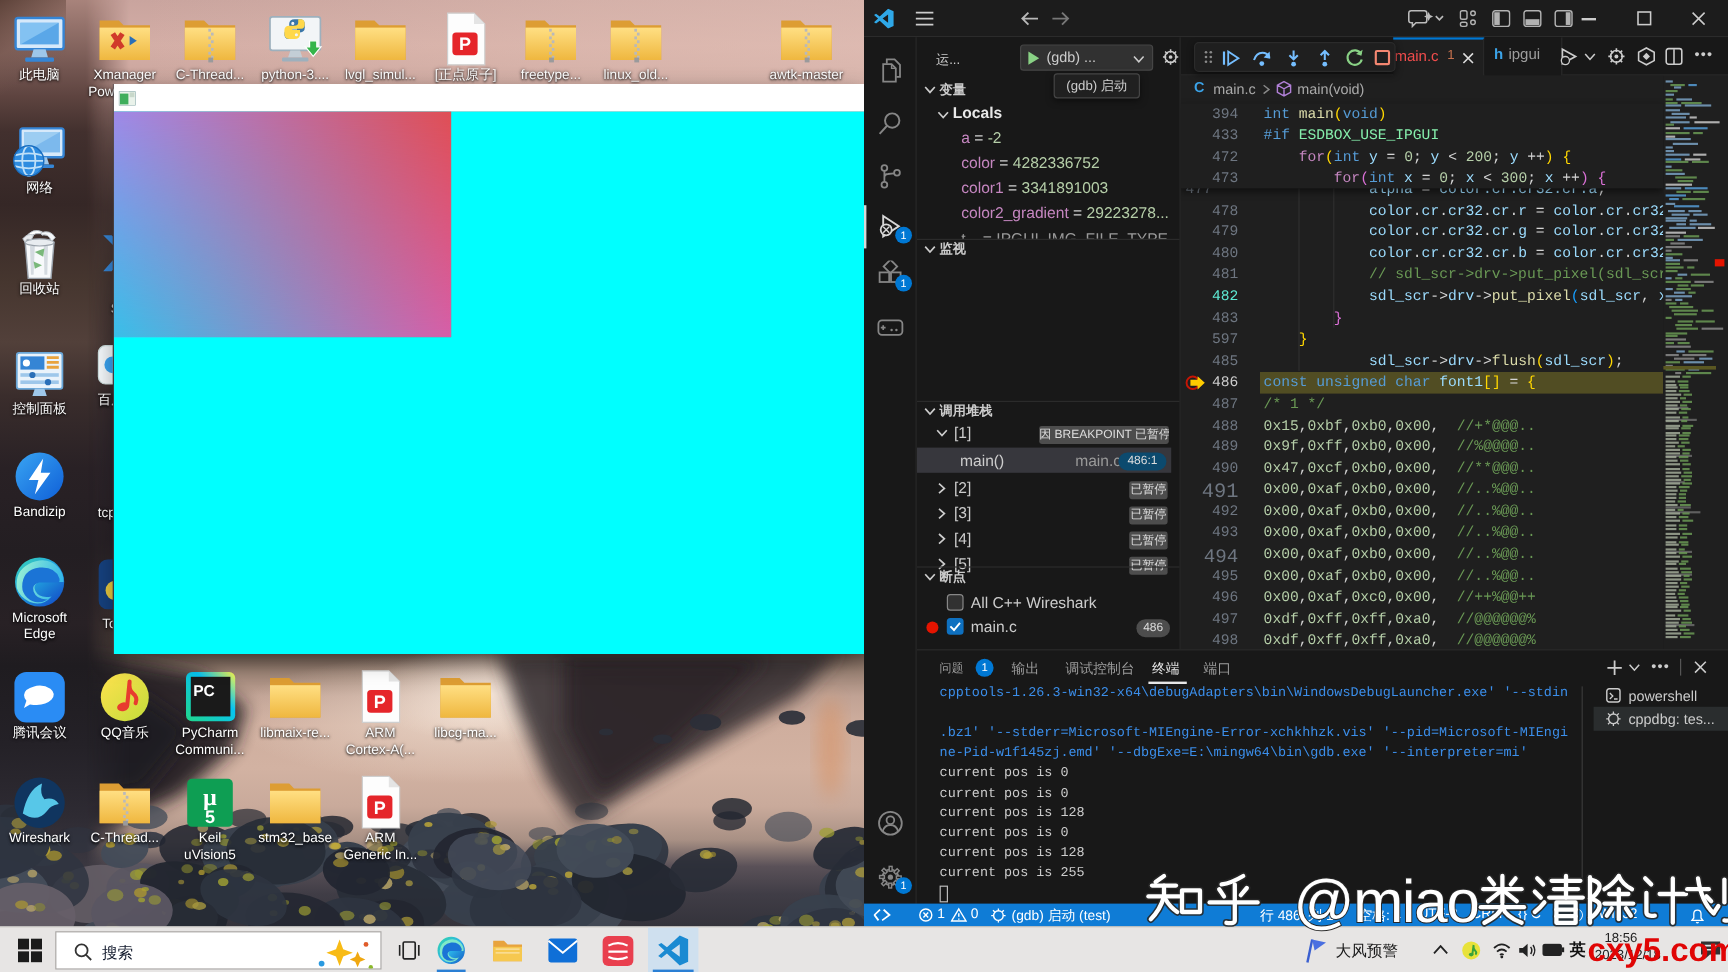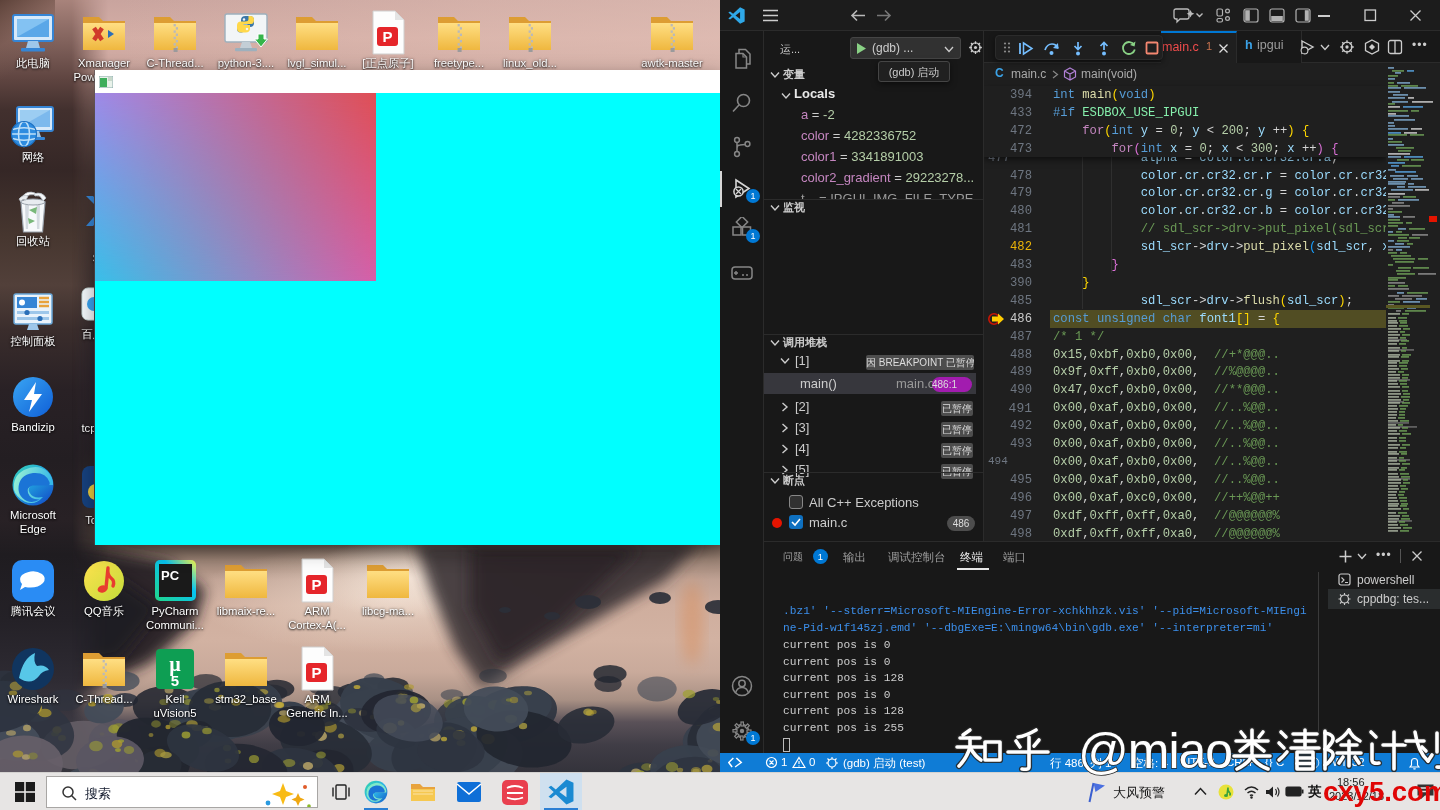--- a/index.html
+++ b/index.html
@@ -764,21 +764,21 @@
       </svg>
       <div class="a" style="left:19px;top:304px;font-size:11px;font-weight:bold;color:#ccc">调用堆栈</div>
       <svg class="a" style="left:16px;top:326px" width="10" height="8">
         <path d="M1 1.5 L5 6 L9 1.5" stroke="#ccc" stroke-width="1.4" fill="none"></path>
       </svg>
       <div class="a" style="left:31px;top:322px">[1]</div>
       <div class="a" style="left:102px;top:324px;width:108px;height:15px;background:#4d4d4d;border-radius:2px;color:#ddd;font-size:10px;text-align:center;line-height:15px;white-space:nowrap;overflow:hidden">因 BREAKPOINT 已暂停</div>
       <div class="a" style="left:0;top:342px;width:212px;height:21px;background:#37373d"></div>
       <div class="a" style="left:36px;top:345px;color:#ccc">main()</div>
       <div class="a" style="left:132px;top:345px;color:#999">main.c</div>
-      <div class="a" style="left:168px;top:346px;width:40px;height:15px;background:#a21caf;border-radius:8px;color:#ddd;font-size:10px;text-align:left;line-height:15px">486:1</div>
+      <div class="a" style="left:168px;top:346px;width:40px;height:15px;background:#0c4a6e;border-radius:8px;color:#ddd;font-size:10px;text-align:center;line-height:15px">486:1</div>
       <svg class="a" style="left:17px;top:371px" width="8" height="10">
         <path d="M1.5 1 L6 5 L1.5 9" stroke="#ccc" stroke-width="1.4" fill="none"></path>
       </svg>
       <div class="a" style="left:31px;top:368px">[2]</div>
       <div class="a" style="left:177px;top:370px;width:32px;height:15px;background:#4d4d4d;border-radius:2px;color:#ddd;font-size:10px;text-align:center;line-height:15px;white-space:nowrap;overflow:hidden">已暂停</div>
       <svg class="a" style="left:17px;top:392px" width="8" height="10">
         <path d="M1.5 1 L6 5 L1.5 9" stroke="#ccc" stroke-width="1.4" fill="none"></path>
       </svg>
       <div class="a" style="left:31px;top:389px">[3]</div>
       <div class="a" style="left:177px;top:391px;width:32px;height:15px;background:#4d4d4d;border-radius:2px;color:#ddd;font-size:10px;text-align:center;line-height:15px;white-space:nowrap;overflow:hidden">已暂停</div>
@@ -791,21 +791,21 @@
         <path d="M1.5 1 L6 5 L1.5 9" stroke="#ccc" stroke-width="1.4" fill="none"></path>
       </svg>
       <div class="a" style="left:31px;top:431px">[5]</div>
       <div class="a" style="left:177px;top:433px;width:32px;height:15px;background:#4d4d4d;border-radius:2px;color:#ddd;font-size:10px;text-align:center;line-height:15px;white-space:nowrap;overflow:hidden">已暂停</div>
       <div class="a" style="left:0;top:441px;width:220px;border-top:1px solid #2b2b2b"></div>
       <svg class="a" style="left:6px;top:446px" width="10" height="8">
         <path d="M1 1.5 L5 6 L9 1.5" stroke="#ccc" stroke-width="1.4" fill="none"></path>
       </svg>
       <div class="a" style="left:19px;top:442px;font-size:11px;font-weight:bold;color:#ccc">断点</div>
       <div class="a" style="left:25px;top:464px;width:14px;height:14px;border:1px solid #878787;border-radius:3px;background:#313131"></div>
-      <div class="a" style="left:45px;top:464px">All C++ Exceptions</div>
+      <div class="a" style="left:45px;top:464px">All C++ Wireshark</div>
       <div class="a" style="left:8px;top:487px;width:10px;height:10px;border-radius:50%;background:#e51400"></div>
       <div class="a" style="left:25px;top:484px;width:14px;height:14px;background:#0e70c0;border-radius:3px"><svg width="14" height="14">
           <path d="M3 7 L6 10 L11 4" stroke="#fff" stroke-width="1.6" fill="none"></path>
         </svg></div>
       <div class="a" style="left:45px;top:484px">main.c</div>
       <div class="a" style="left:183px;top:485px;width:28px;height:15px;background:#4d4d4d;border-radius:8px;color:#ddd;font-size:10px;text-align:center;line-height:15px">486</div>
     </div>
 <div class="a" style="left:158px;top:61px;width:72px;height:21px;background:#202020;border:1px solid #454545;border-radius:3px;color:#ccc;font-size:11px;text-align:center;line-height:20px;box-shadow:0 2px 6px rgba(0,0,0,.5);z-index:5">(gdb) 启动</div>
 <div class="a" style="left:264px;top:31px;width:456px;height:510px;background:#1f1f1f;overflow:hidden">
       <div class="a" style="left:0;top:0;width:456px;height:32px;background:#181818;border-bottom:1px solid #2b2b2b"></div>
@@ -858,46 +858,46 @@
         <div class="a mono" style="left:4px;top:65.6px;width:44px;text-align:left;font-size:12.2px;color:#6e7681">477</div>
         <div class="a mono" style="left:69px;top:65.6px;font-size:12.2px;white-space:pre;color:#d4d4d4">&nbsp;&nbsp;&nbsp;&nbsp;&nbsp;&nbsp;&nbsp;&nbsp;&nbsp;&nbsp;&nbsp;&nbsp;<span style="color:#9cdcfe">alpha</span> <span style="color:#d4d4d4">=</span> <span style="color:#9cdcfe">color.cr.cr32.cr.a</span><span style="color:#d4d4d4">;</span></div>
         <div class="a mono" style="left:4px;top:83.5px;width:44px;text-align:right;font-size:12.2px;color:#6e7681">478</div>
         <div class="a mono" style="left:69px;top:83.5px;font-size:12.2px;white-space:pre;color:#d4d4d4">&nbsp;&nbsp;&nbsp;&nbsp;&nbsp;&nbsp;&nbsp;&nbsp;&nbsp;&nbsp;&nbsp;&nbsp;<span style="color:#9cdcfe">color</span><span style="color:#d4d4d4">.</span><span style="color:#9cdcfe">cr</span><span style="color:#d4d4d4">.</span><span style="color:#9cdcfe">cr32</span><span style="color:#d4d4d4">.</span><span style="color:#9cdcfe">cr</span><span style="color:#d4d4d4">.</span><span style="color:#9cdcfe">r</span> <span style="color:#d4d4d4">=</span> <span style="color:#9cdcfe">color</span><span style="color:#d4d4d4">.</span><span style="color:#9cdcfe">cr</span><span style="color:#d4d4d4">.</span><span style="color:#9cdcfe">cr32</span>  </div>
         <div class="a mono" style="left:4px;top:101.4px;width:44px;text-align:right;font-size:12.2px;color:#6e7681">479</div>
         <div class="a mono" style="left:69px;top:101.4px;font-size:12.2px;white-space:pre;color:#d4d4d4">&nbsp;&nbsp;&nbsp;&nbsp;&nbsp;&nbsp;&nbsp;&nbsp;&nbsp;&nbsp;&nbsp;&nbsp;<span style="color:#9cdcfe">color</span><span style="color:#d4d4d4">.</span><span style="color:#9cdcfe">cr</span><span style="color:#d4d4d4">.</span><span style="color:#9cdcfe">cr32</span><span style="color:#d4d4d4">.</span><span style="color:#9cdcfe">cr</span><span style="color:#d4d4d4">.</span><span style="color:#9cdcfe">g</span> <span style="color:#d4d4d4">=</span> <span style="color:#9cdcfe">color</span><span style="color:#d4d4d4">.</span><span style="color:#9cdcfe">cr</span><span style="color:#d4d4d4">.</span><span style="color:#9cdcfe">cr32</span>  </div>
         <div class="a mono" style="left:4px;top:119.3px;width:44px;text-align:right;font-size:12.2px;color:#6e7681">480</div>
         <div class="a mono" style="left:69px;top:119.3px;font-size:12.2px;white-space:pre;color:#d4d4d4">&nbsp;&nbsp;&nbsp;&nbsp;&nbsp;&nbsp;&nbsp;&nbsp;&nbsp;&nbsp;&nbsp;&nbsp;<span style="color:#9cdcfe">color</span><span style="color:#d4d4d4">.</span><span style="color:#9cdcfe">cr</span><span style="color:#d4d4d4">.</span><span style="color:#9cdcfe">cr32</span><span style="color:#d4d4d4">.</span><span style="color:#9cdcfe">cr</span><span style="color:#d4d4d4">.</span><span style="color:#9cdcfe">b</span> <span style="color:#d4d4d4">=</span> <span style="color:#9cdcfe">color</span><span style="color:#d4d4d4">.</span><span style="color:#9cdcfe">cr</span><span style="color:#d4d4d4">.</span><span style="color:#9cdcfe">cr32</span>  </div>
         <div class="a mono" style="left:4px;top:137.2px;width:44px;text-align:right;font-size:12.2px;color:#6e7681">481</div>
         <div class="a mono" style="left:69px;top:137.2px;font-size:12.2px;white-space:pre;color:#d4d4d4"><span style="color:#6a9955">&nbsp;&nbsp;&nbsp;&nbsp;&nbsp;&nbsp;&nbsp;&nbsp;&nbsp;&nbsp;&nbsp;&nbsp;// sdl_scr-&gt;drv-&gt;put_pixel(sdl_scr, x, y, color.full);</span></div>
-        <div class="a mono" style="left:4px;top:155.1px;width:44px;text-align:right;font-size:12.2px;color:#eab308">482</div>
+        <div class="a mono" style="left:4px;top:155.1px;width:44px;text-align:right;font-size:12.2px;color:#5eead4">482</div>
         <div class="a mono" style="left:69px;top:155.1px;font-size:12.2px;white-space:pre;color:#d4d4d4">&nbsp;&nbsp;&nbsp;&nbsp;&nbsp;&nbsp;&nbsp;&nbsp;&nbsp;&nbsp;&nbsp;&nbsp;<span style="color:#9cdcfe">sdl_scr</span><span style="color:#d4d4d4">-&gt;</span><span style="color:#9cdcfe">drv</span><span style="color:#d4d4d4">-&gt;</span><span style="color:#dcdcaa">put_pixel</span><span style="color:#179fff">(</span><span style="color:#9cdcfe">sdl_scr</span><span style="color:#d4d4d4">,</span> <span style="color:#9cdcfe">x</span>  </div>
         <div class="a mono" style="left:4px;top:173.0px;width:44px;text-align:right;font-size:12.2px;color:#6e7681">483</div>
         <div class="a mono" style="left:69px;top:173.0px;font-size:12.2px;white-space:pre;color:#d4d4d4">&nbsp;&nbsp;&nbsp;&nbsp;&nbsp;&nbsp;&nbsp;&nbsp;<span style="color:#da70d6">}</span></div>
-        <div class="a mono" style="left:4px;top:190.9px;width:44px;text-align:right;font-size:12.2px;color:#6e7681">390</div>
+        <div class="a mono" style="left:4px;top:190.9px;width:44px;text-align:right;font-size:12.2px;color:#6e7681">597</div>
         <div class="a mono" style="left:69px;top:190.9px;font-size:12.2px;white-space:pre;color:#d4d4d4">&nbsp;&nbsp;&nbsp;&nbsp;<span style="color:#ffd700">}</span></div>
         <div class="a mono" style="left:4px;top:208.8px;width:44px;text-align:right;font-size:12.2px;color:#6e7681">485</div>
         <div class="a mono" style="left:69px;top:208.8px;font-size:12.2px;white-space:pre;color:#d4d4d4">&nbsp;&nbsp;&nbsp;&nbsp;&nbsp;&nbsp;&nbsp;&nbsp;&nbsp;&nbsp;&nbsp;&nbsp;<span style="color:#9cdcfe">sdl_scr</span><span style="color:#d4d4d4">-&gt;</span><span style="color:#9cdcfe">drv</span><span style="color:#d4d4d4">-&gt;</span><span style="color:#dcdcaa">flush</span><span style="color:#ffd700">(</span><span style="color:#9cdcfe">sdl_scr</span><span style="color:#ffd700">)</span><span style="color:#d4d4d4">;</span></div>
         <div class="a" style="left:66px;top:224.7px;width:336px;height:18px;background:#514d23"></div>
         <div class="a mono" style="left:4px;top:226.7px;width:44px;text-align:right;font-size:12.2px;color:#cccccc">486</div>
         <div class="a mono" style="left:69px;top:226.7px;font-size:12.2px;white-space:pre;color:#d4d4d4"><span style="color:#569cd6">const</span> <span style="color:#569cd6">unsigned</span> <span style="color:#569cd6">char</span> <span style="color:#9cdcfe">font1</span><span style="color:#ffd700">[</span><span style="color:#ffd700">]</span> <span style="color:#d4d4d4">=</span> <span style="color:#ffd700">{</span></div>
         <div class="a mono" style="left:4px;top:244.6px;width:44px;text-align:right;font-size:12.2px;color:#6e7681">487</div>
         <div class="a mono" style="left:69px;top:244.6px;font-size:12.2px;white-space:pre;color:#d4d4d4"><span style="color:#6a9955">/* 1 */</span></div>
         <div class="a mono" style="left:4px;top:262.5px;width:44px;text-align:right;font-size:12.2px;color:#6e7681">488</div>
         <div class="a mono" style="left:69px;top:262.5px;font-size:12.2px;white-space:pre;color:#d4d4d4"><span style="color:#b5cea8">0x15</span><span style="color:#d4d4d4">,</span><span style="color:#b5cea8">0xbf</span><span style="color:#d4d4d4">,</span><span style="color:#b5cea8">0xb0</span><span style="color:#d4d4d4">,</span><span style="color:#b5cea8">0x00</span><span style="color:#d4d4d4">,</span>&nbsp;&nbsp;<span style="color:#6a9955">//+*@@@..</span></div>
         <div class="a mono" style="left:4px;top:280.4px;width:44px;text-align:right;font-size:12.2px;color:#6e7681">489</div>
         <div class="a mono" style="left:69px;top:280.4px;font-size:12.2px;white-space:pre;color:#d4d4d4"><span style="color:#b5cea8">0x9f</span><span style="color:#d4d4d4">,</span><span style="color:#b5cea8">0xff</span><span style="color:#d4d4d4">,</span><span style="color:#b5cea8">0xb0</span><span style="color:#d4d4d4">,</span><span style="color:#b5cea8">0x00</span><span style="color:#d4d4d4">,</span>&nbsp;&nbsp;<span style="color:#6a9955">//%@@@@..</span></div>
         <div class="a mono" style="left:4px;top:298.3px;width:44px;text-align:right;font-size:12.2px;color:#6e7681">490</div>
         <div class="a mono" style="left:69px;top:298.3px;font-size:12.2px;white-space:pre;color:#d4d4d4"><span style="color:#b5cea8">0x47</span><span style="color:#d4d4d4">,</span><span style="color:#b5cea8">0xcf</span><span style="color:#d4d4d4">,</span><span style="color:#b5cea8">0xb0</span><span style="color:#d4d4d4">,</span><span style="color:#b5cea8">0x00</span><span style="color:#d4d4d4">,</span>&nbsp;&nbsp;<span style="color:#6a9955">//**@@@..</span></div>
-        <div class="a mono" style="left:4px;top:316.2px;width:44px;text-align:right;font-size:13px;color:#6e7681">491</div>
+        <div class="a mono" style="left:4px;top:316.2px;width:44px;text-align:right;font-size:17px;color:#6e7681">491</div>
         <div class="a mono" style="left:69px;top:316.2px;font-size:12.2px;white-space:pre;color:#d4d4d4"><span style="color:#b5cea8">0x00</span><span style="color:#d4d4d4">,</span><span style="color:#b5cea8">0xaf</span><span style="color:#d4d4d4">,</span><span style="color:#b5cea8">0xb0</span><span style="color:#d4d4d4">,</span><span style="color:#b5cea8">0x00</span><span style="color:#d4d4d4">,</span>&nbsp;&nbsp;<span style="color:#6a9955">//..%@@..</span></div>
         <div class="a mono" style="left:4px;top:334.1px;width:44px;text-align:right;font-size:12.2px;color:#6e7681">492</div>
         <div class="a mono" style="left:69px;top:334.1px;font-size:12.2px;white-space:pre;color:#d4d4d4"><span style="color:#b5cea8">0x00</span><span style="color:#d4d4d4">,</span><span style="color:#b5cea8">0xaf</span><span style="color:#d4d4d4">,</span><span style="color:#b5cea8">0xb0</span><span style="color:#d4d4d4">,</span><span style="color:#b5cea8">0x00</span><span style="color:#d4d4d4">,</span>&nbsp;&nbsp;<span style="color:#6a9955">//..%@@..</span></div>
         <div class="a mono" style="left:4px;top:352.0px;width:44px;text-align:right;font-size:12.2px;color:#6e7681">493</div>
         <div class="a mono" style="left:69px;top:352.0px;font-size:12.2px;white-space:pre;color:#d4d4d4"><span style="color:#b5cea8">0x00</span><span style="color:#d4d4d4">,</span><span style="color:#b5cea8">0xaf</span><span style="color:#d4d4d4">,</span><span style="color:#b5cea8">0xb0</span><span style="color:#d4d4d4">,</span><span style="color:#b5cea8">0x00</span><span style="color:#d4d4d4">,</span>&nbsp;&nbsp;<span style="color:#6a9955">//..%@@..</span></div>
-        <div class="a mono" style="left:4px;top:369.9px;width:44px;font-size:11px;color:#6e7681">494</div>
+        <div class="a mono" style="left:4px;top:369.9px;width:44px;text-align:right;font-size:16px;color:#6e7681">494</div>
         <div class="a mono" style="left:69px;top:369.9px;font-size:12.2px;white-space:pre;color:#d4d4d4"><span style="color:#b5cea8">0x00</span><span style="color:#d4d4d4">,</span><span style="color:#b5cea8">0xaf</span><span style="color:#d4d4d4">,</span><span style="color:#b5cea8">0xb0</span><span style="color:#d4d4d4">,</span><span style="color:#b5cea8">0x00</span><span style="color:#d4d4d4">,</span>&nbsp;&nbsp;<span style="color:#6a9955">//..%@@..</span></div>
         <div class="a mono" style="left:4px;top:387.8px;width:44px;text-align:right;font-size:12.2px;color:#6e7681">495</div>
         <div class="a mono" style="left:69px;top:387.8px;font-size:12.2px;white-space:pre;color:#d4d4d4"><span style="color:#b5cea8">0x00</span><span style="color:#d4d4d4">,</span><span style="color:#b5cea8">0xaf</span><span style="color:#d4d4d4">,</span><span style="color:#b5cea8">0xb0</span><span style="color:#d4d4d4">,</span><span style="color:#b5cea8">0x00</span><span style="color:#d4d4d4">,</span>&nbsp;&nbsp;<span style="color:#6a9955">//..%@@..</span></div>
         <div class="a mono" style="left:4px;top:405.7px;width:44px;text-align:right;font-size:12.2px;color:#6e7681">496</div>
         <div class="a mono" style="left:69px;top:405.7px;font-size:12.2px;white-space:pre;color:#d4d4d4"><span style="color:#b5cea8">0x00</span><span style="color:#d4d4d4">,</span><span style="color:#b5cea8">0xaf</span><span style="color:#d4d4d4">,</span><span style="color:#b5cea8">0xc0</span><span style="color:#d4d4d4">,</span><span style="color:#b5cea8">0x00</span><span style="color:#d4d4d4">,</span>&nbsp;&nbsp;<span style="color:#6a9955">//++%@@++</span></div>
         <div class="a mono" style="left:4px;top:423.6px;width:44px;text-align:right;font-size:12.2px;color:#6e7681">497</div>
         <div class="a mono" style="left:69px;top:423.6px;font-size:12.2px;white-space:pre;color:#d4d4d4"><span style="color:#b5cea8">0xdf</span><span style="color:#d4d4d4">,</span><span style="color:#b5cea8">0xff</span><span style="color:#d4d4d4">,</span><span style="color:#b5cea8">0xff</span><span style="color:#d4d4d4">,</span><span style="color:#b5cea8">0xa0</span><span style="color:#d4d4d4">,</span>&nbsp;&nbsp;<span style="color:#6a9955">//@@@@@@%</span></div>
         <div class="a mono" style="left:4px;top:441.5px;width:44px;text-align:right;font-size:12.2px;color:#6e7681">498</div>
         <div class="a mono" style="left:69px;top:441.5px;font-size:12.2px;white-space:pre;color:#d4d4d4"><span style="color:#b5cea8">0xdf</span><span style="color:#d4d4d4">,</span><span style="color:#b5cea8">0xff</span><span style="color:#d4d4d4">,</span><span style="color:#b5cea8">0xff</span><span style="color:#d4d4d4">,</span><span style="color:#b5cea8">0xa0</span><span style="color:#d4d4d4">,</span>&nbsp;&nbsp;<span style="color:#6a9955">//@@@@@@%</span></div>
         <svg class="a" style="left:3px;top:227px" width="18" height="14">
@@ -1240,20 +1240,21 @@
         <path d="M7.5 1.5 V13.5 M1.5 7.5 H13.5" stroke="#ccc" stroke-width="1.5"></path>
       </svg>
 <svg class="a" style="left:593px;top:11px" width="10" height="7">
         <path d="M1 1 L5 5.5 L9 1" stroke="#ccc" stroke-width="1.3" fill="none"></path>
       </svg>
 <div class="a" style="left:612px;top:6px;font-size:12px;color:#ccc;letter-spacing:1px">•••</div>
 <div class="a" style="left:636px;top:7px;width:1px;height:14px;background:#555"></div>
 <svg class="a" style="left:647px;top:8px" width="12" height="12">
         <path d="M1.5 1.5 L10.5 10.5 M10.5 1.5 L1.5 10.5" stroke="#ccc" stroke-width="1.3"></path>
       </svg>
+      <div class="a mono" style="left:19px;top:30px;font-size:11.2px;color:#3b8eea;white-space:pre">cpptools-1.26.3-win32-x64\debugAdapters\bin\WindowsDebugLauncher.exe' '--stdin</div>
       <div class="a mono" style="left:19px;top:63px;font-size:11.2px;color:#3b8eea;white-space:pre">.bz1' '--stderr=Microsoft-MIEngine-Error-xchkhhzk.vis' '--pid=Microsoft-MIEngi</div>
       <div class="a mono" style="left:19px;top:80px;font-size:11.2px;color:#3b8eea;white-space:pre">ne-Pid-w1f145zj.emd' '--dbgExe=E:\mingw64\bin\gdb.exe' '--interpreter=mi'</div>
       <div class="a mono" style="left:19px;top:97px;font-size:11.2px;color:#cccccc;white-space:pre">current pos is 0</div>
       <div class="a mono" style="left:19px;top:114px;font-size:11.2px;color:#cccccc;white-space:pre">current pos is 0</div>
       <div class="a mono" style="left:19px;top:130px;font-size:11.2px;color:#cccccc;white-space:pre">current pos is 128</div>
       <div class="a mono" style="left:19px;top:147px;font-size:11.2px;color:#cccccc;white-space:pre">current pos is 0</div>
       <div class="a mono" style="left:19px;top:163px;font-size:11.2px;color:#cccccc;white-space:pre">current pos is 128</div>
       <div class="a mono" style="left:19px;top:180px;font-size:11.2px;color:#cccccc;white-space:pre">current pos is 255</div>
       <div class="a" style="left:19px;top:196px;width:7px;height:14px;border:1px solid #bbb"></div>
       <div class="a" style="left:554px;top:30px;width:1px;height:160px;background:#3a3a3a"></div>

